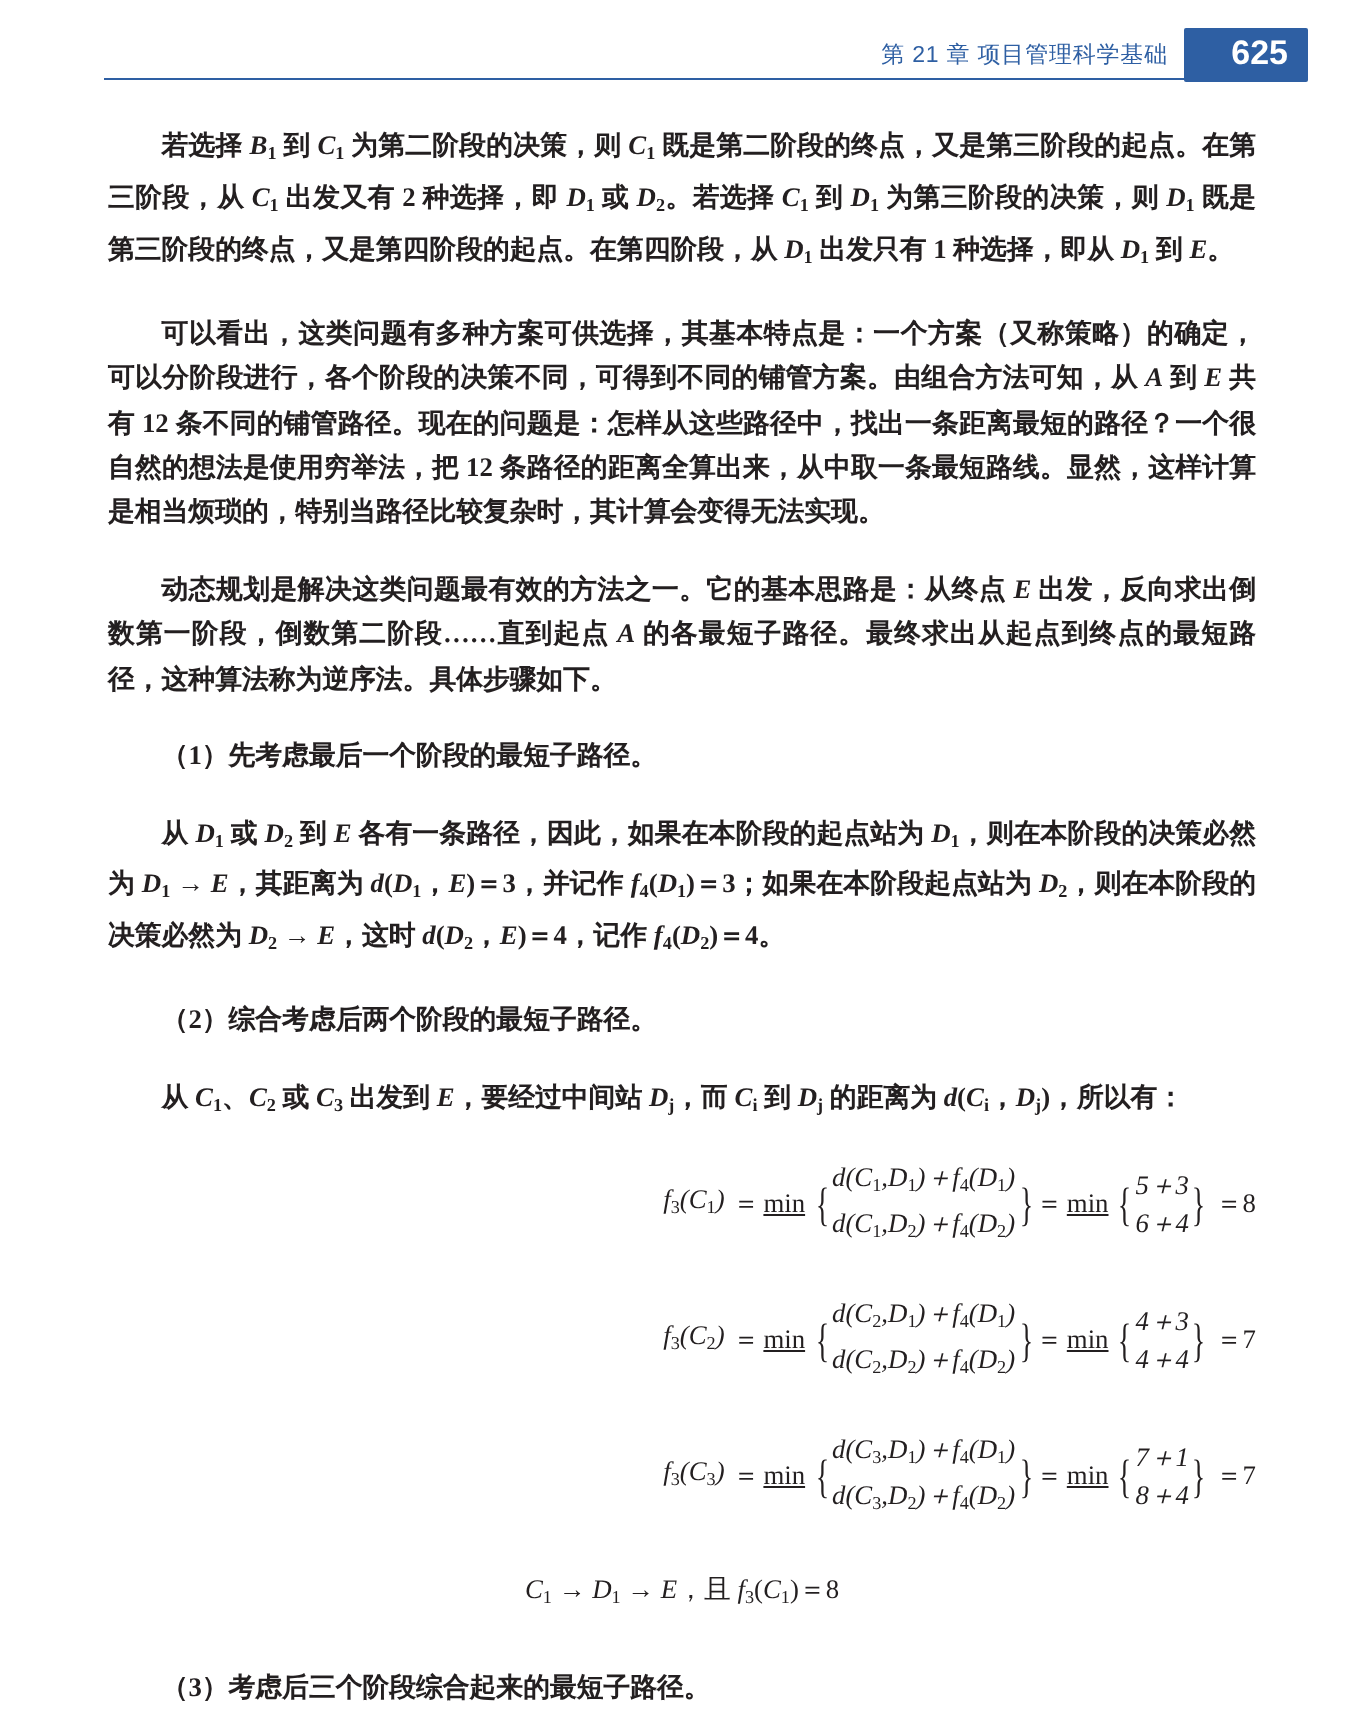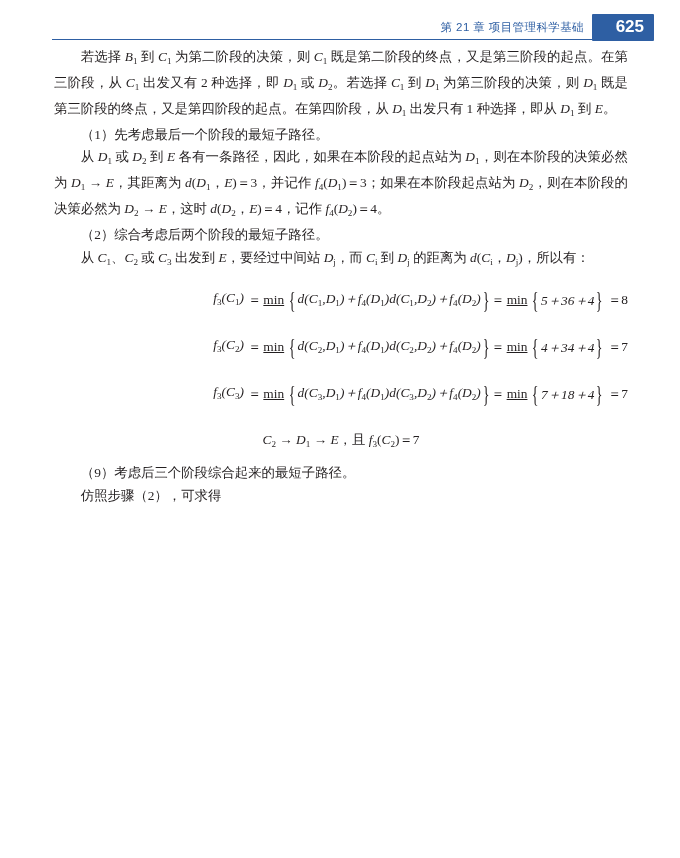--- a/index.html
+++ b/index.html
@@ -71,22 +71,23 @@
     position: absolute;
     top: 46px;
     left: 54px;
     width: 574px;
     font-size: 13.4px;
     line-height: 22.4px;
     text-align: justify;
     text-justify: inter-ideograph;
   }
   p {
-    margin: 0 0 0 0;
+    margin: 16px 0 0 0;
     text-indent: 2em;
+    font-weight: bold;
   }
   .eqblock {
     margin: 6px 0 6px 0;
     text-align: right;
   }
   .gap {
     height: 9px;
   }
   .gap-sm {
     height: 4px;
@@ -129,21 +130,21 @@
     transform: scaleY(2.35) scaleX(1.05);
     display: inline-block;
     margin: 0 2px;
     font-style: normal;
   }
   .brace-glyph.two {
     transform: scaleY(1.75) scaleX(1.05);
   }
   .rows {
     display: inline-flex;
-    flex-direction: row;
+    flex-direction: column;
     justify-content: center;
     line-height: 19px;
     white-space: nowrap;
   }
   .rows .r {
     font-style: italic;
   }
   .eq-tail {
     font-style: normal;
     margin-left: 3px;
@@ -163,21 +164,23 @@
     <div class="header-chapter">第 21 章  项目管理科学基础</div>
     <div class="header-rule"></div>
     <div class="header-pagebox"></div>
     <div class="header-pagenum">625</div>
   </div>
 
   <div class="content">
 
     <p>若选择 <span class="math">B<sub>1</sub></span> 到 <span class="math">C<sub>1</sub></span> 为第二阶段的决策，则 <span class="math">C<sub>1</sub></span> 既是第二阶段的终点，又是第三阶段的起点。在第三阶段，从 <span class="math">C<sub>1</sub></span> 出发又有 2 种选择，即 <span class="math">D<sub>1</sub></span> 或 <span class="math">D<sub>2</sub></span>。若选择 <span class="math">C<sub>1</sub></span> 到 <span class="math">D<sub>1</sub></span> 为第三阶段的决策，则 <span class="math">D<sub>1</sub></span> 既是第三阶段的终点，又是第四阶段的起点。在第四阶段，从 <span class="math">D<sub>1</sub></span> 出发只有 1 种选择，即从 <span class="math">D<sub>1</sub></span> 到 <span class="math">E</span>。</p>
 
-
+    <p>可以看出，这类问题有多种方案可供选择，其基本特点是：一个方案（又称策略）的确定，可以分阶段进行，各个阶段的决策不同，可得到不同的铺管方案。由组合方法可知，从 <span class="math">A</span> 到 <span class="math">E</span> 共有 12 条不同的铺管路径。现在的问题是：怎样从这些路径中，找出一条距离最短的路径？一个很自然的想法是使用穷举法，把 12 条路径的距离全算出来，从中取一条最短路线。显然，这样计算是相当烦琐的，特别当路径比较复杂时，其计算会变得无法实现。</p>
+
+    <p>动态规划是解决这类问题最有效的方法之一。它的基本思路是：从终点 <span class="math">E</span> 出发，反向求出倒数第一阶段，倒数第二阶段……直到起点 <span class="math">A</span> 的各最短子路径。最终求出从起点到终点的最短路径，这种算法称为逆序法。具体步骤如下。</p>
 
     <p>（1）先考虑最后一个阶段的最短子路径。</p>
 
     <p>从 <span class="math">D<sub>1</sub></span> 或 <span class="math">D<sub>2</sub></span> 到 <span class="math">E</span> 各有一条路径，因此，如果在本阶段的起点站为 <span class="math">D<sub>1</sub></span>，则在本阶段的决策必然为 <span class="math">D<sub>1</sub></span> → <span class="math">E</span>，其距离为 <span class="math">d</span>(<span class="math">D<sub>1</sub></span>，<span class="math">E</span>)＝3，并记作 <span class="math">f<sub>4</sub></span>(<span class="math">D<sub>1</sub></span>)＝3；如果在本阶段起点站为 <span class="math">D<sub>2</sub></span>，则在本阶段的决策必然为 <span class="math">D<sub>2</sub></span> → <span class="math">E</span>，这时 <span class="math">d</span>(<span class="math">D<sub>2</sub></span>，<span class="math">E</span>)＝4，记作 <span class="math">f<sub>4</sub></span>(<span class="math">D<sub>2</sub></span>)＝4。</p>
 
 
     <p>（2）综合考虑后两个阶段的最短子路径。</p>
 
     <p>从 <span class="math">C<sub>1</sub></span>、<span class="math">C<sub>2</sub></span> 或 <span class="math">C<sub>3</sub></span> 出发到 <span class="math">E</span>，要经过中间站 <span class="math">D<sub>j</sub></span>，而 <span class="math">C<sub>i</sub></span> 到 <span class="math">D<sub>j</sub></span> 的距离为 <span class="math">d</span>(<span class="math">C<sub>i</sub></span>，<span class="math">D<sub>j</sub></span>)，所以有：</p>
 
@@ -267,22 +270,22 @@
         <span class="eq-tail">＝7</span>
       </span>
     </div>
 
     <div class="gap"></div>
 
 
     <div class="gap-sm"></div>
 
     <div class="centerline">
-      <span class="math">C</span><sub>2</sub> → <span class="math">D</span><sub>1</sub> → <span class="math">E</span>，且 <span class="math">f</span><sub>3</sub>(<span class="math">C</span><sub>2</sub>)＝7
+      <span class="math">C</span><sub>1</sub> → <span class="math">D</span><sub>1</sub> → <span class="math">E</span>，且 <span class="math">f</span><sub>3</sub>(<span class="math">C</span><sub>1</sub>)＝8
     </div>
 
     <div class="gap-sm"></div>
 
-    <p>（9）考虑后三个阶段综合起来的最短子路径。</p>
+    <p>（3）考虑后三个阶段综合起来的最短子路径。</p>
     <p>仿照步骤（2），可求得</p>
 
   </div>
 </div>
 
 </body></html>

